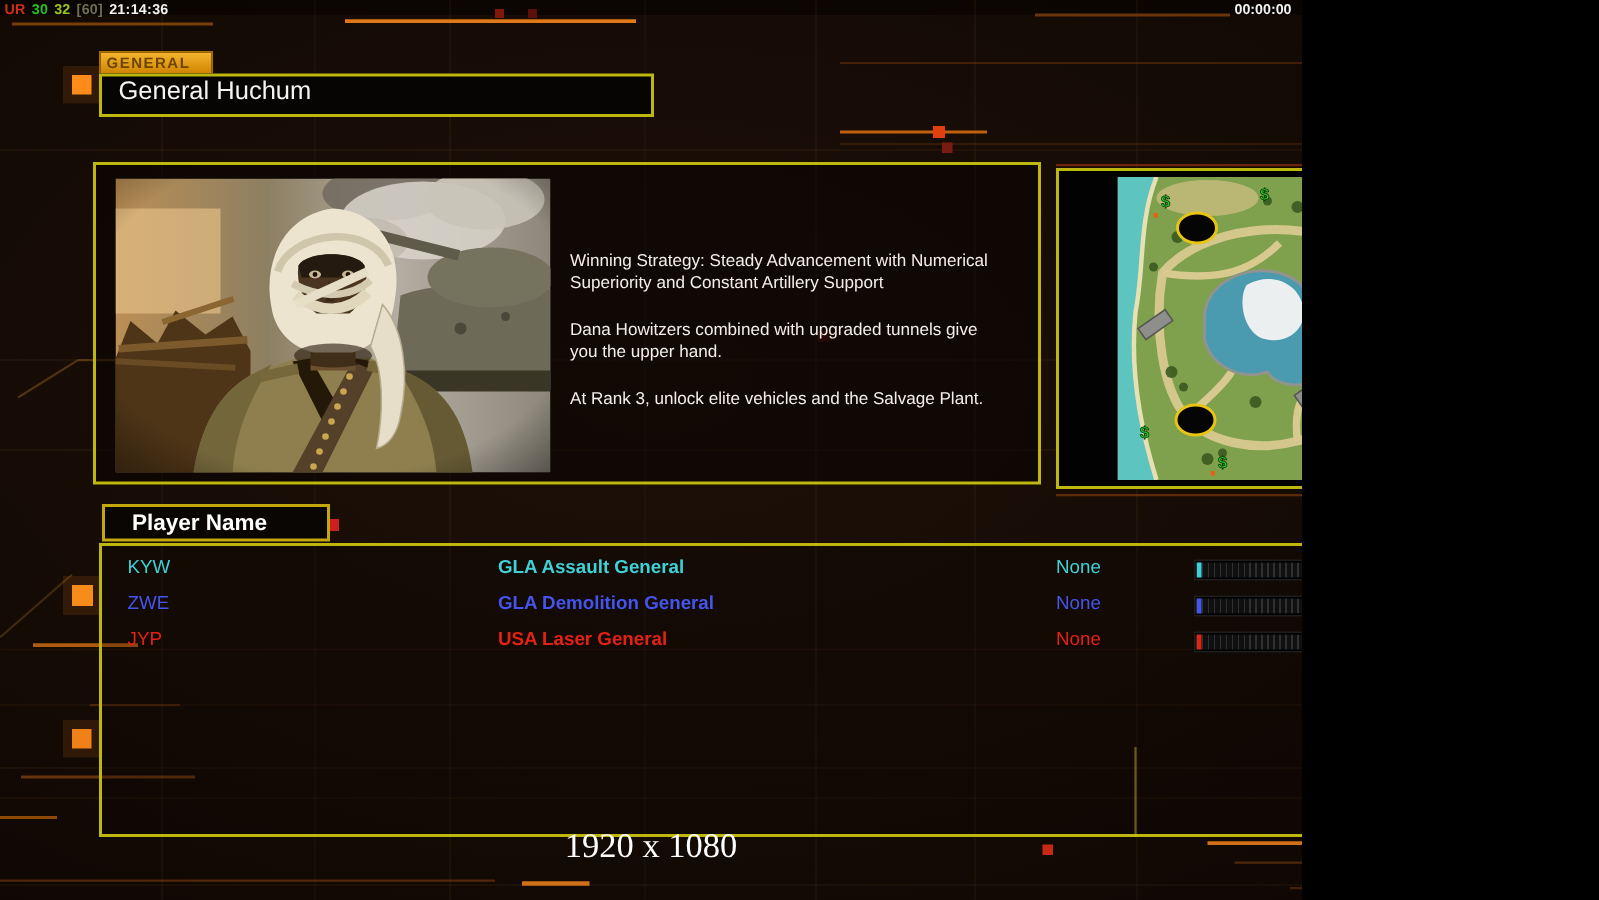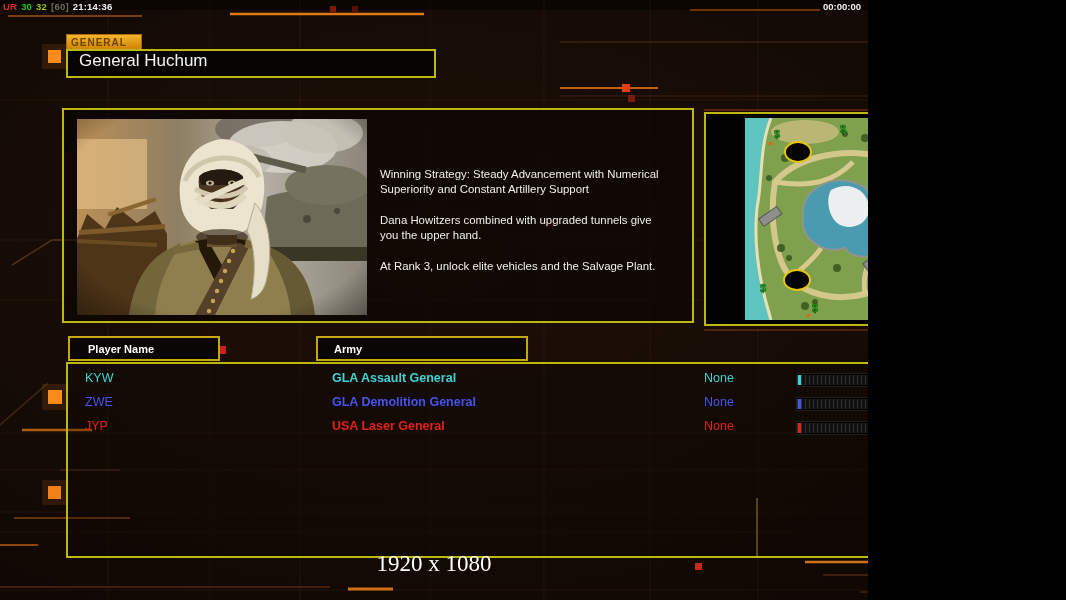--- a/index.html
+++ b/index.html
@@ -25,21 +25,21 @@
   .panel{position:absolute;border:2px solid #bdb70e;box-sizing:border-box;z-index:1;}
   .info-panel{left:62px;top:108px;width:632px;height:215px;background:rgba(8,4,1,.55);}
   .portrait{position:absolute;left:13px;top:9px;width:290px;height:196px;background:#000;}
   .portrait svg{display:block;}
   .strategy{position:absolute;left:316px;top:57px;width:316px;color:#f2efe8;
     font-size:11.4px;line-height:1.34;white-space:pre-line;}
   .map-panel{left:704px;top:112px;width:286px;height:214px;background:#020202;}
   .map-img{position:absolute;left:39px;top:4px;width:204px;height:202px;}
 
   .hdr{position:absolute;border:2px solid #c4a70c;background:#0a0603;box-sizing:border-box;z-index:2;
-    color:#fff;font-size:11px;font-weight:bold;display:flex;align-items:center;}
+    color:#fff;font-size:15px;font-weight:bold;display:flex;align-items:center;}
   .hdr-player{left:68px;top:336px;width:152px;height:25px;padding-left:18px;}
   .hdr-army{left:316px;top:336px;width:212px;height:25px;padding-left:16px;}
   .hdr-team{left:704px;top:335px;width:208px;height:26px;}
   .hdr-team .t{margin-left:15px;}
   .hdr-team .p{margin-left:50px;}
 
   .players-panel{left:66px;top:362px;width:936px;height:196px;background:rgba(8,4,1,.25);}
   .prow{position:absolute;left:0;width:100%;height:24px;font-size:12.5px;}
   .prow .pname{position:absolute;left:17px;top:2px;}
   .prow .parmy{position:absolute;left:264px;top:2px;font-weight:bold;}
@@ -272,23 +272,20 @@
           <rect x="188" y="100" width="3" height="3"></rect>
         <rect x="62" y="196" width="3" height="3"></rect>
           <rect x="148" y="194" width="3" height="3"></rect>
       </g>
     </svg>
   </div>
 
   <div class="hdr hdr-player">
     <span>Player Name</span>
   </div>
-  <div class="hdr hdr-army">
-    <span>Army</span>
-  </div>
 
   <div class="panel players-panel">
     <div class="prow" style="top:5px">
       <span class="pname" style="color: rgb(62, 210, 216);">KYW</span>
       <span class="parmy" style="color: rgb(62, 210, 216);">GLA Assault General</span>
       <span class="pteam" style="color: rgb(62, 210, 216);">None</span>
       <div class="pbar">
         <div class="pfill" style="background: rgb(62, 210, 216);"></div>
       </div>
     </div>

